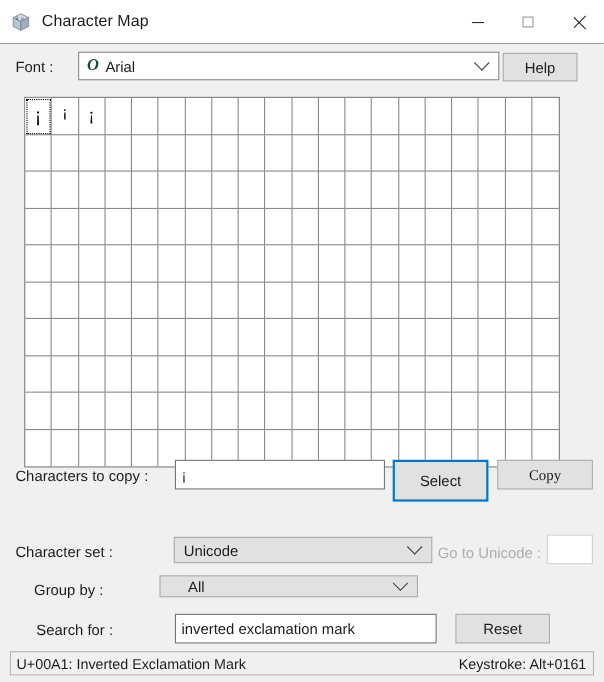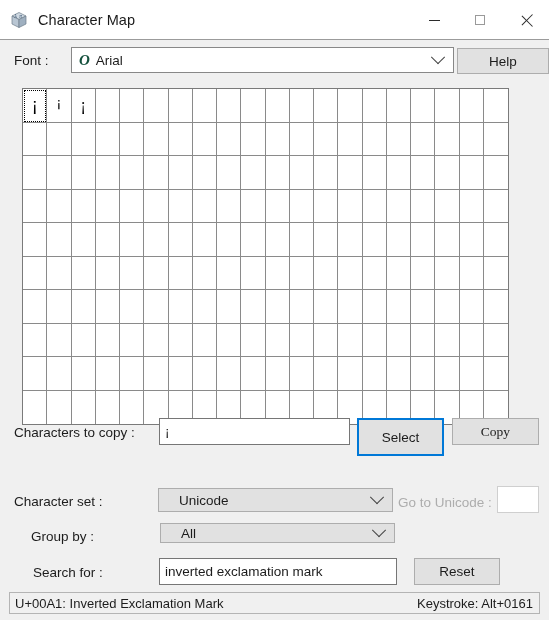--- a/index.html
+++ b/index.html
@@ -128,21 +128,21 @@
   }
   .combo .otf {
     font-family: "Liberation Serif", serif;
     font-style: italic;
     font-weight: bold;
     font-size: 15px;
     color: #13503c;
     margin-left: 7px;
     margin-right: 6px;
   }
-  .combo .cval { margin-left: 20px; }
+  .combo .cval { margin-left: 8px; }
   .combo .cval.with-icon { margin-left: 0; }
   .chev {
     position: absolute;
     right: 10px;
     width: 9px;
     height: 9px;
     border-right: 1.3px solid #444;
     border-bottom: 1.3px solid #444;
     transform: rotate(45deg) translate(-2px,-2px);
   }
@@ -320,21 +320,21 @@
   <div class="title-sep"></div>
 
   <div class="lbl" style="left:14px; top:53px;">Font :</div>
 
   <div class="combo white" style="left:71px; top:47px; width:383px; height:26px;">
     <span class="otf">O</span>
     <span class="cval with-icon">Arial</span>
     <span class="chev"></span>
   </div>
 
-  <button class="btn" style="left:457px; top:48px; width:92px; height:26px;">Help</button>
+  <button class="btn" style="left:457px; top:48px; width:68px; height:26px;">Help</button>
 
   <div id="grid">
       <div class="cell selected">
         <span class="g1">¡</span>
       </div>
       <div class="cell">
         <span class="g2">¡</span>
       </div>
       <div class="cell">
         <span class="g3">¡</span>
@@ -557,21 +557,21 @@
   </div>
 
   <div class="lbl disabled" style="left:398px; top:495px;">Go to Unicode :</div>
 
   <div class="txtbox empty-disabled" style="left:497px; top:486px; width:42px; height:27px;">
     <span></span>
   </div>
 
   <div class="lbl" style="left:14px; top:529px;margin-left:17px;">Group by :</div>
 
-  <div class="combo grey" style="left:160px; top:523px; width:235px; height:20px;">
+  <div class="combo grey" style="left:145px; top:523px; width:235px; height:20px;padding-left:17px;">
     <span class="cval">All</span>
     <span class="chev"></span>
   </div>
 
   <div class="lbl" style="left:14px; top:565px;margin-left:19px;">Search for :</div>
 
   <div class="txtbox" style="left:159px; top:558px; width:238px; height:27px;">
     <span>inverted exclamation mark</span>
   </div>
 

